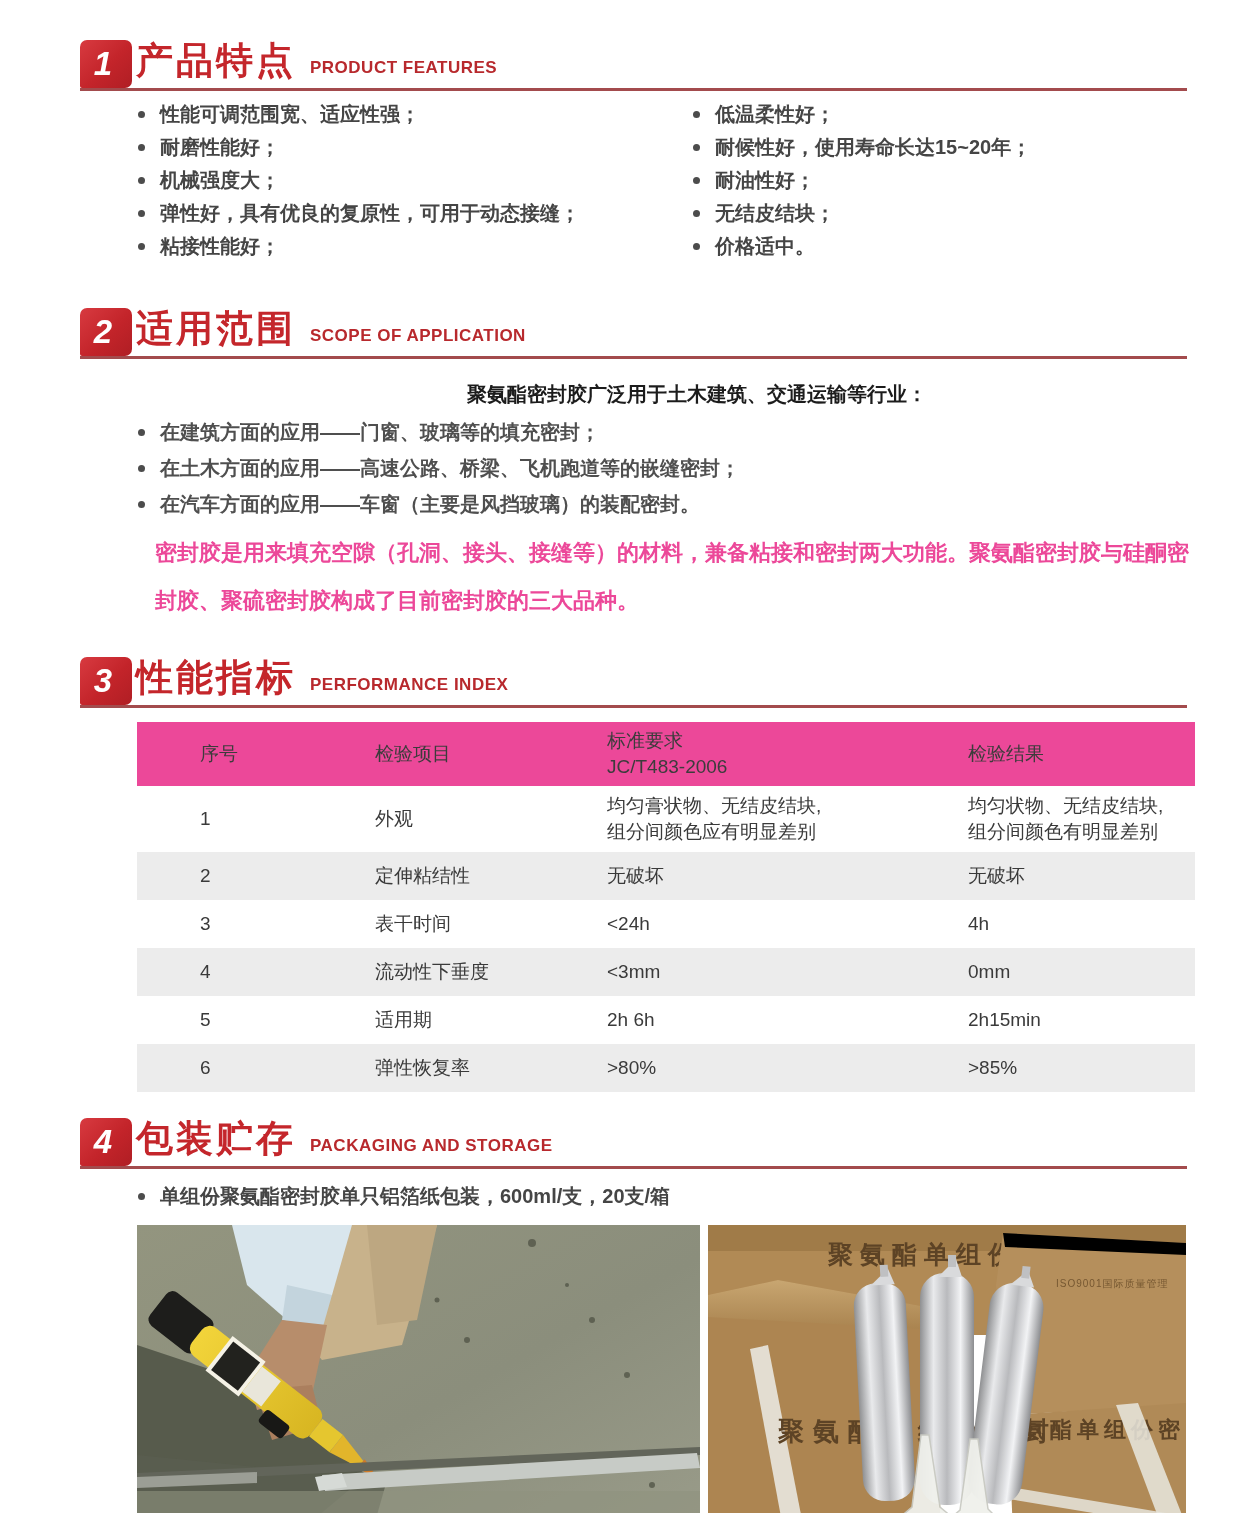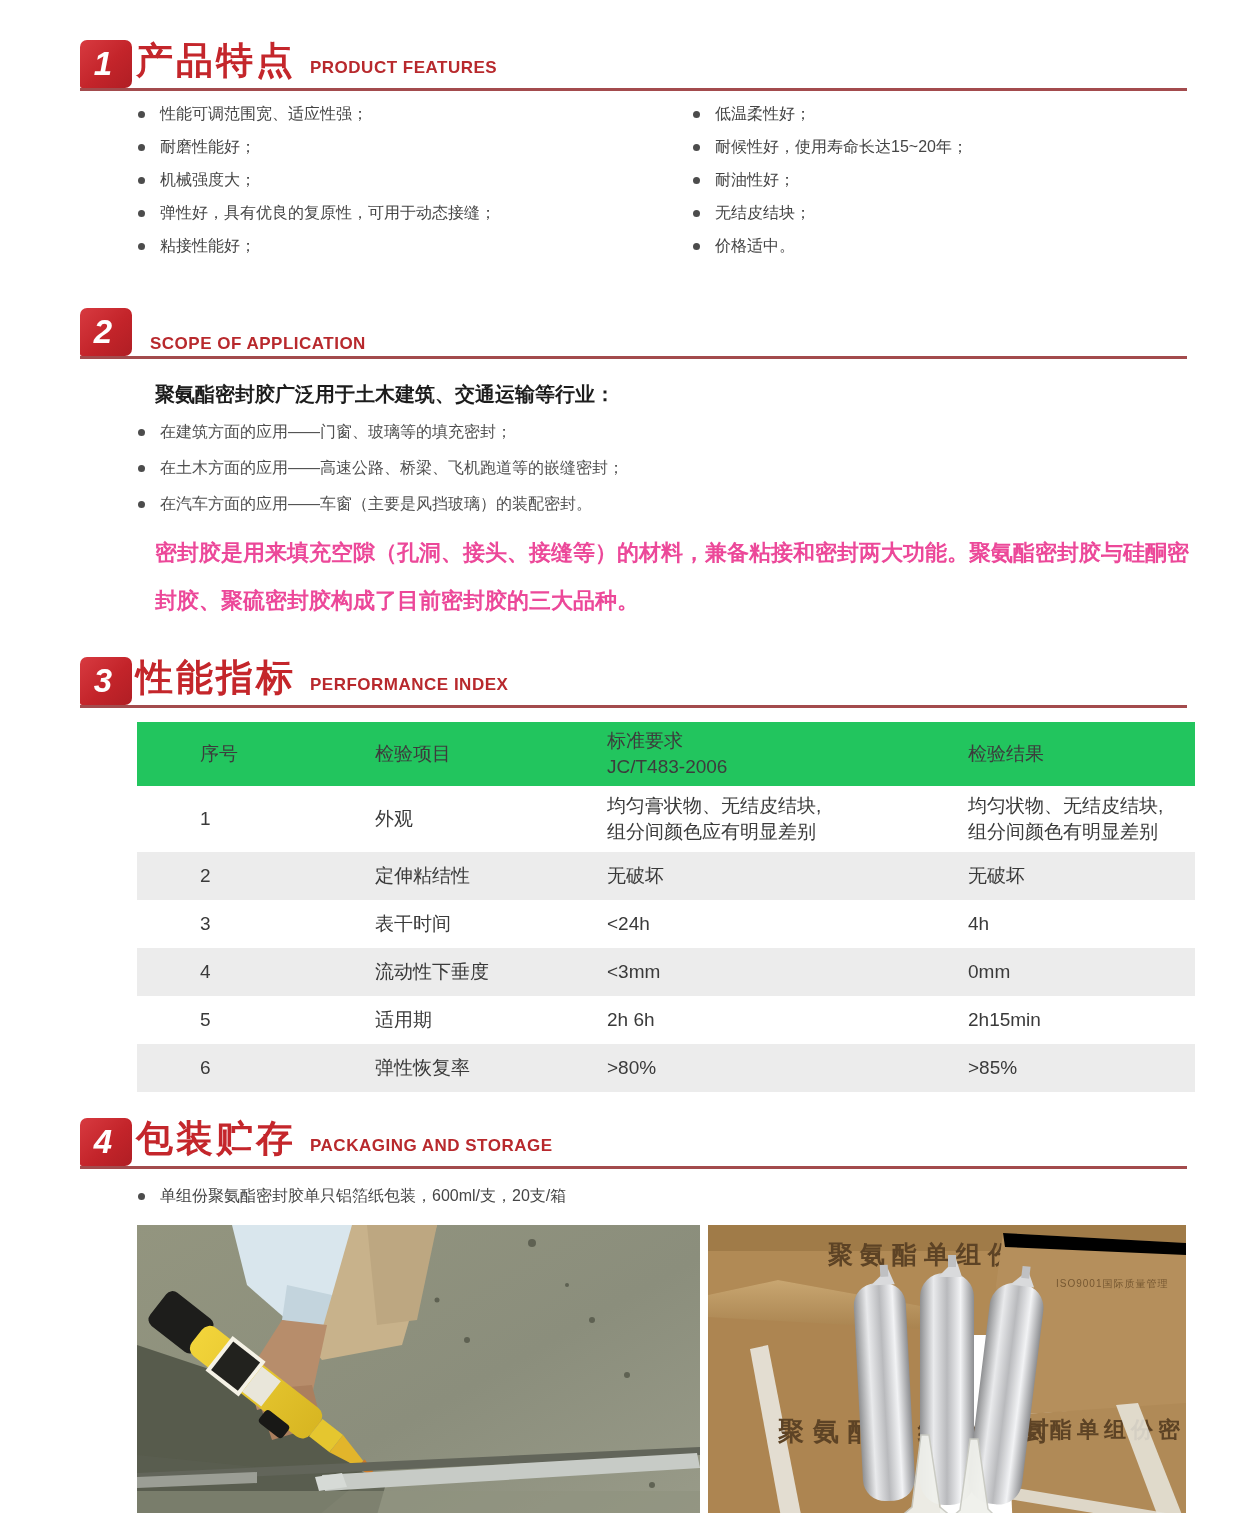--- a/index.html
+++ b/index.html
@@ -26,57 +26,57 @@
     display:flex; align-items:center; justify-content:center;
     padding-right:6px;
   }
   .titles{ display:flex; align-items:baseline; margin-left:4px; padding-bottom:2px; }
   .title-zh{ font-size:37px; font-weight:800; color:#c4262b; letter-spacing:3px; }
   .title-en{ font-size:17px; font-weight:700; color:#b8292d; margin-left:14px; letter-spacing:.5px; }
 
   
   ul.bullets{ list-style:none; }
   ul.bullets li{
-    position:relative; font-size:16px; line-height:22px; color:#454545;
-    margin-bottom:11px; padding-left:0;
+    position:relative; font-size:20px; line-height:22px; color:#454545;
+    margin-bottom:11px; padding-left:0;font-weight:bold;
   }
   ul.bullets li::before{
     content:""; position:absolute; left:-22px; top:8px;
     width:7px; height:7px; border-radius:50%; background:#4c4c4c;
   }
 
   
   .cols{ display:flex; margin:12px 0 0 160px; }
   .col-left{ width:555px; }
   .col-right{ flex:1; }
 
   
   .s2{ margin:20px 0 0 137px; }
-  .s2 .intro{ font-size:20px; font-weight:bold; color:#1c1c1c; margin:0 0 12px 18px; line-height:30px; }
+  .s2 .intro{ font-size:20px; font-weight:bold; color:#1c1c1c; margin:0 0 12px 7px; line-height:30px;text-align:center; }
   .s2 ul.bullets{ margin-left:23px; }
   .s2 ul.bullets li{ color:#4f4f4f; margin-bottom:14px; }
   .s2 .summary{
     font-size:22px; font-weight:bold; color:#ec4899;
     margin:6px 60px 0 18px; line-height:48px; max-width:1045px;
   }
 
   
   table.perf{
     border-collapse:collapse; table-layout:fixed;
     width:1058px; margin:14px 0 0 137px;
     font-size:19px; color:#3a3a3a;
   }
   table.perf col.c1{ width:238px; } table.perf col.c2{ width:232px; }
   table.perf col.c3{ width:361px; } table.perf col.c4{ width:227px; }
   table.perf th, table.perf td{
     text-align:left; font-weight:normal; vertical-align:middle;
     padding:6px 10px 6px 0; white-space:pre-line; line-height:26px;
   }
   table.perf th:first-child, table.perf td:first-child{ padding-left:63px; }
-  table.perf tr.head{ background:#22c55e; height:58px; color:#3c3c3c; }
+  table.perf tr.head{ background:#ec4899; height:58px; color:#3c3c3c; }
   table.perf tr{ height:48px; }
   table.perf tr.tall{ height:66px; }
   table.perf tr.alt{ background:#ececec; }
 
   
   .s4-bullet{ margin:16px 0 7px 160px; }
   .s4-bullet ul.bullets li{ margin-bottom:0; }
   .photos{ display:flex; gap:8px; margin:18px 0 0 137px; }
   .photo{ display:block; }
   .photo svg{ display:block; }
@@ -107,20 +107,21 @@
       <li>耐候性好，使用寿命长达15~20年；</li>
       <li>耐油性好；</li>
       <li>无结皮结块；</li>
       <li>价格适中。</li>
     </ul>
   </div>
 
   <div class="sec-header" style="margin-top:40px;">
     <div class="num-box">2</div>
     <div class="titles">
+      <span class="title-zh">适用范围</span>
       <span class="title-en">SCOPE OF APPLICATION</span>
     </div>
   </div>
 
   <div class="s2">
     <p class="intro">聚氨酯密封胶广泛用于土木建筑、交通运输等行业：</p>
     <ul class="bullets">
       <li>在建筑方面的应用——门窗、玻璃等的填充密封；</li>
       <li>在土木方面的应用——高速公路、桥梁、飞机跑道等的嵌缝密封；</li>
       <li>在汽车方面的应用——车窗（主要是风挡玻璃）的装配密封。</li>

